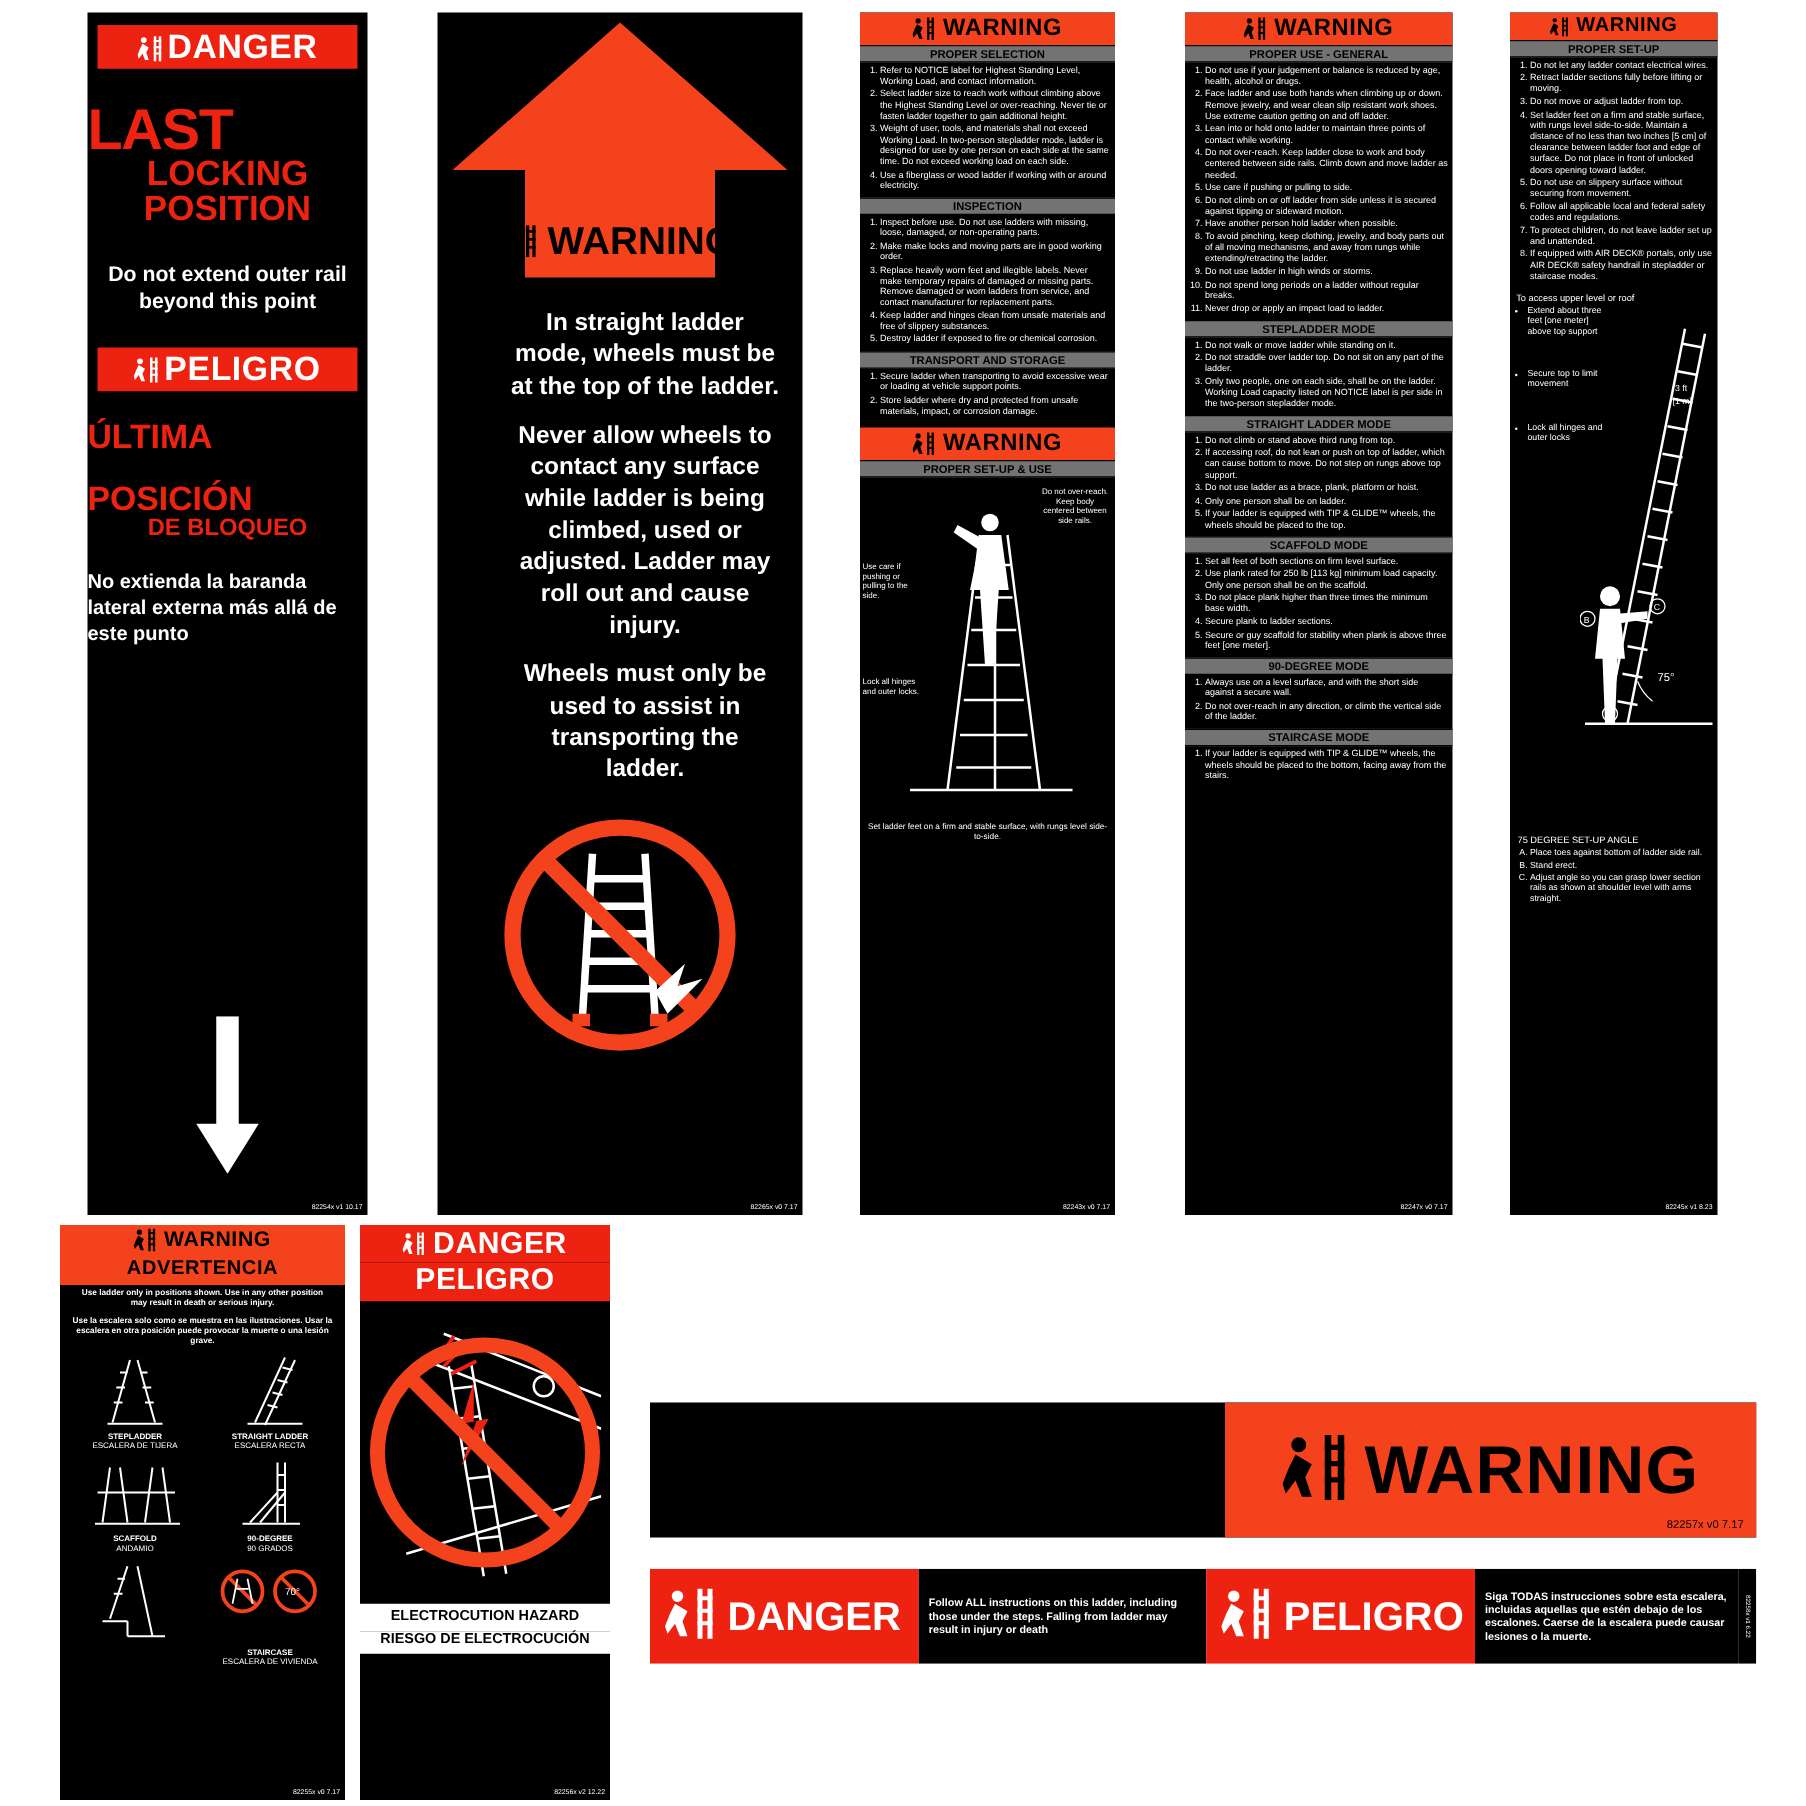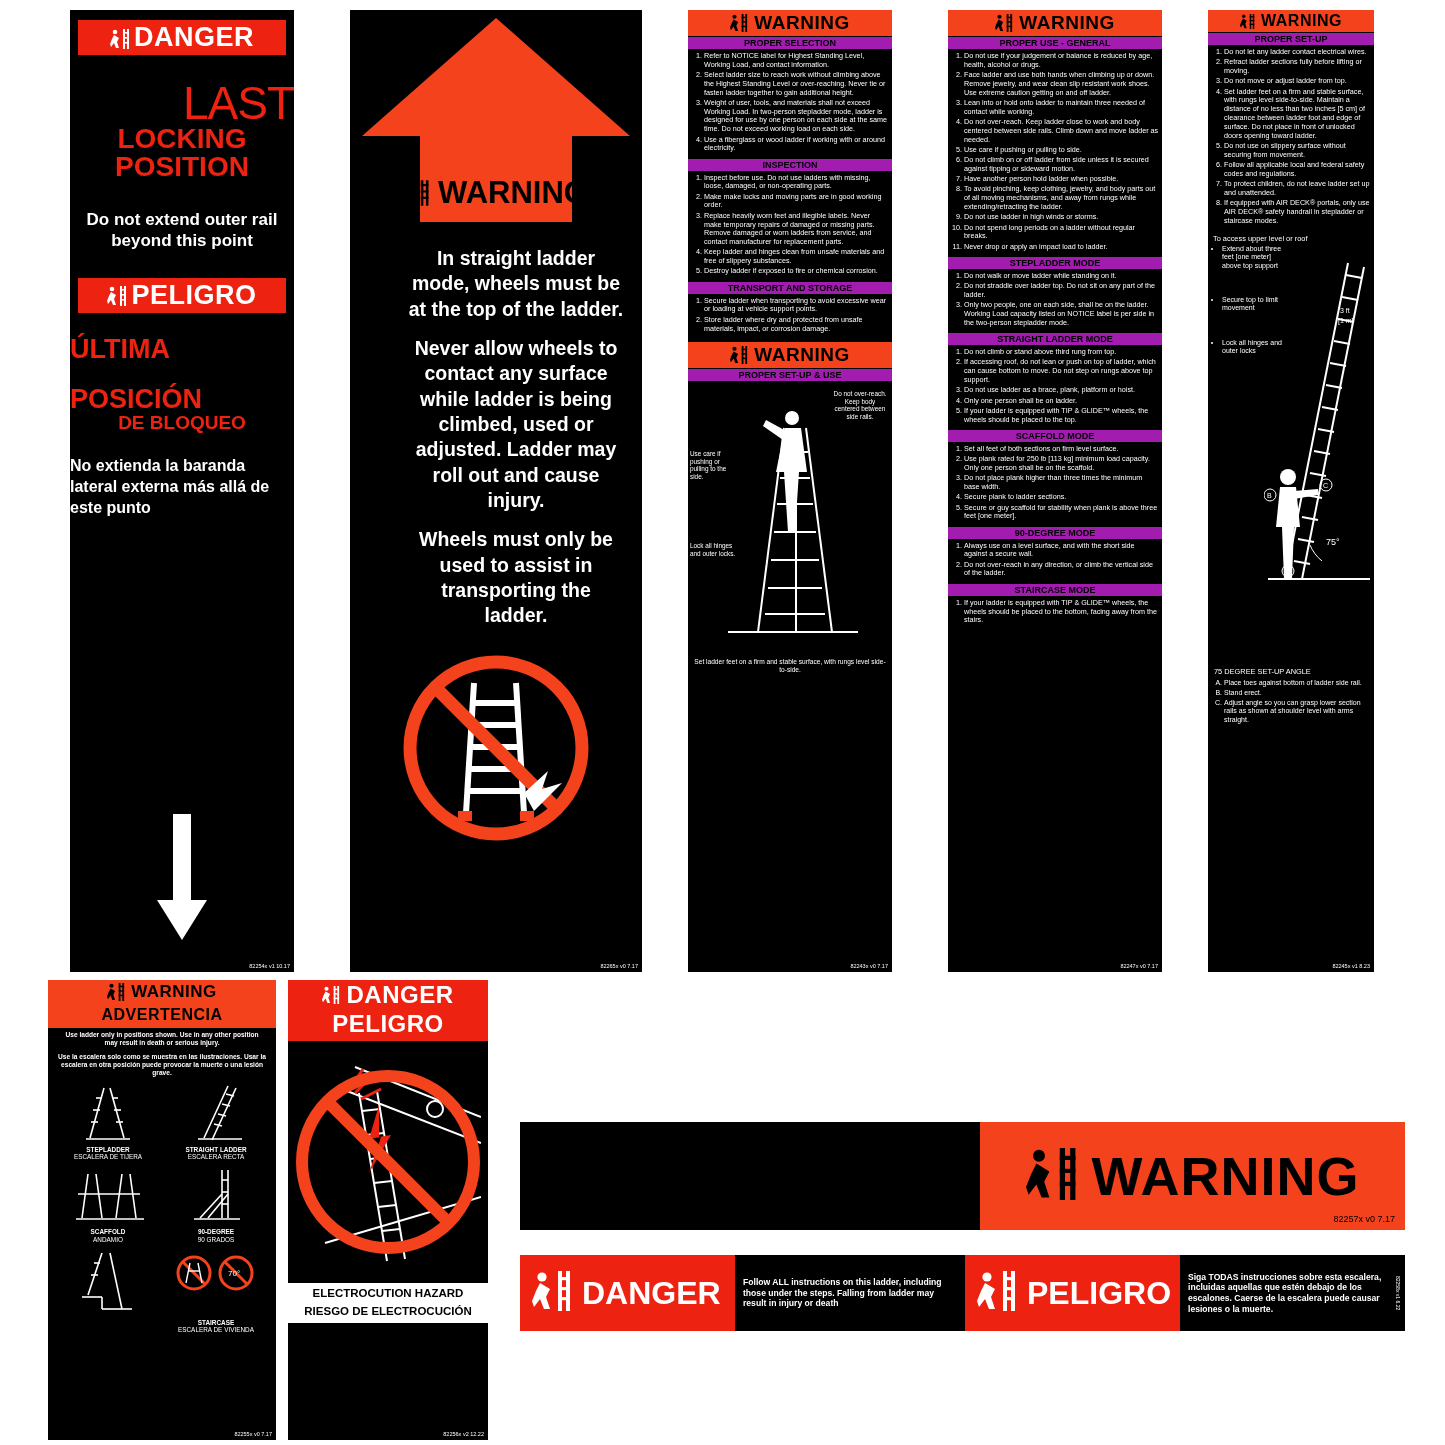--- a/index.html
+++ b/index.html
@@ -4,31 +4,31 @@
 <style>
   html,body{margin:0;padding:0;background:#ffffff;}
   body{width:1445px;height:1445px;position:relative;font-family:"Liberation Sans",sans-serif;color:#000;}
   .label{position:absolute;background:#000;color:#fff;box-sizing:border-box;overflow:hidden;}
   .hdr{background:#f4421c;display:flex;align-items:center;justify-content:center;gap:6px;padding:2px 4px;}
   .hdr.red{background:#ee2211;}
   .hdr .txt{font-weight:bold;color:#000;letter-spacing:.5px;}
   .hdr.red .txt{color:#fff;}
   .ficon{display:inline-block;position:relative;width:18px;height:20px;flex:0 0 auto;}
   .ficon svg{display:block;}
-  .sect{background:#a21caf;color:#000;font-weight:bold;text-align:center;font-size:9px;padding:1px 0;border-top:1px solid #000;border-bottom:1px solid #000;}
+  .sect{background:#737373;color:#000;font-weight:bold;text-align:center;font-size:9px;padding:1px 0;border-top:1px solid #000;border-bottom:1px solid #000;}
   ol.list{margin:0;padding:2px 3px 3px 16px;font-size:7.2px;line-height:1.22;}
   ol.list li{margin-bottom:1.5px;}
   .code{position:absolute;right:4px;bottom:3px;font-size:5.5px;color:#fff;}
   .white{background:#fff;color:#000;}
   .ctr{text-align:center;}
   .b{font-weight:bold;}
   
   #p1{left:70px;top:10px;width:224px;height:962px;}
   #p1 .dhdr{margin:10px 8px 0 8px;}
-  #p1 .big1{color:#ee2211;font-weight:normal;font-size:46px;line-height:.96;text-align:right;margin-top:26px;letter-spacing:-1px;}
+  #p1 .big1{color:#ee2211;font-weight:bold;font-size:46px;line-height:.96;text-align:left;margin-top:26px;letter-spacing:-1px;}
   #p1 .big2{color:#ee2211;font-weight:bold;font-size:28px;line-height:1.0;text-align:center;}
   #p1 .sub{font-weight:bold;font-size:17px;line-height:1.25;text-align:center;margin-top:28px;}
   #p1 .big3{color:#ee2211;font-weight:bold;font-size:27px;line-height:1.05;margin-top:22px;}
   #p1 .big4{color:#ee2211;font-weight:bold;font-size:19px;line-height:1.1;text-align:center;}
   #p1 .sub2{font-weight:bold;font-size:16px;line-height:1.3;text-align:left;margin-top:22px;}
   .arrowdown{position:absolute;left:50%;transform:translateX(-50%);bottom:24px;}
   
   #p2{left:350px;top:10px;width:292px;height:962px;}
   #p2 .body{font-weight:bold;font-size:19.5px;line-height:1.3;text-align:center;padding:0 18px;margin-left:40px;}
   #p2 .body p{margin:14px 0;}
@@ -243,21 +243,21 @@
           <path d="M4 7 L9 10 L7 14 L9 20 L6 20 L4 15 L1 19 L0 16 L2 11 Z" fill="#000"></path>
         </svg>
     </span>
     <span class="txt" style="font-size:19px">WARNING</span>
   </div>
 
   <div class="sect">PROPER USE - GENERAL</div>
   <ol class="list">
     <li>Do not use if your judgement or balance is reduced by age, health, alcohol or drugs.</li>
     <li>Face ladder and use both hands when climbing up or down. Remove jewelry, and wear clean slip resistant work shoes. Use extreme caution getting on and off ladder.</li>
-    <li>Lean into or hold onto ladder to maintain three needed of contact while working.</li>
+    <li>Lean into or hold onto ladder to maintain three points of contact while working.</li>
     <li>Do not over-reach. Keep ladder close to work and body centered between side rails. Climb down and move ladder as needed.</li>
     <li>Use care if pushing or pulling to side.</li>
     <li>Do not climb on or off ladder from side unless it is secured against tipping or sideward motion.</li>
     <li>Have another person hold ladder when possible.</li>
     <li>To avoid pinching, keep clothing, jewelry, and body parts out of all moving mechanisms, and away from rungs while extending/retracting the ladder.</li>
     <li>Do not use ladder in high winds or storms.</li>
     <li>Do not spend long periods on a ladder without regular breaks.</li>
     <li>Never drop or apply an impact load to ladder.</li>
   </ol>
 

